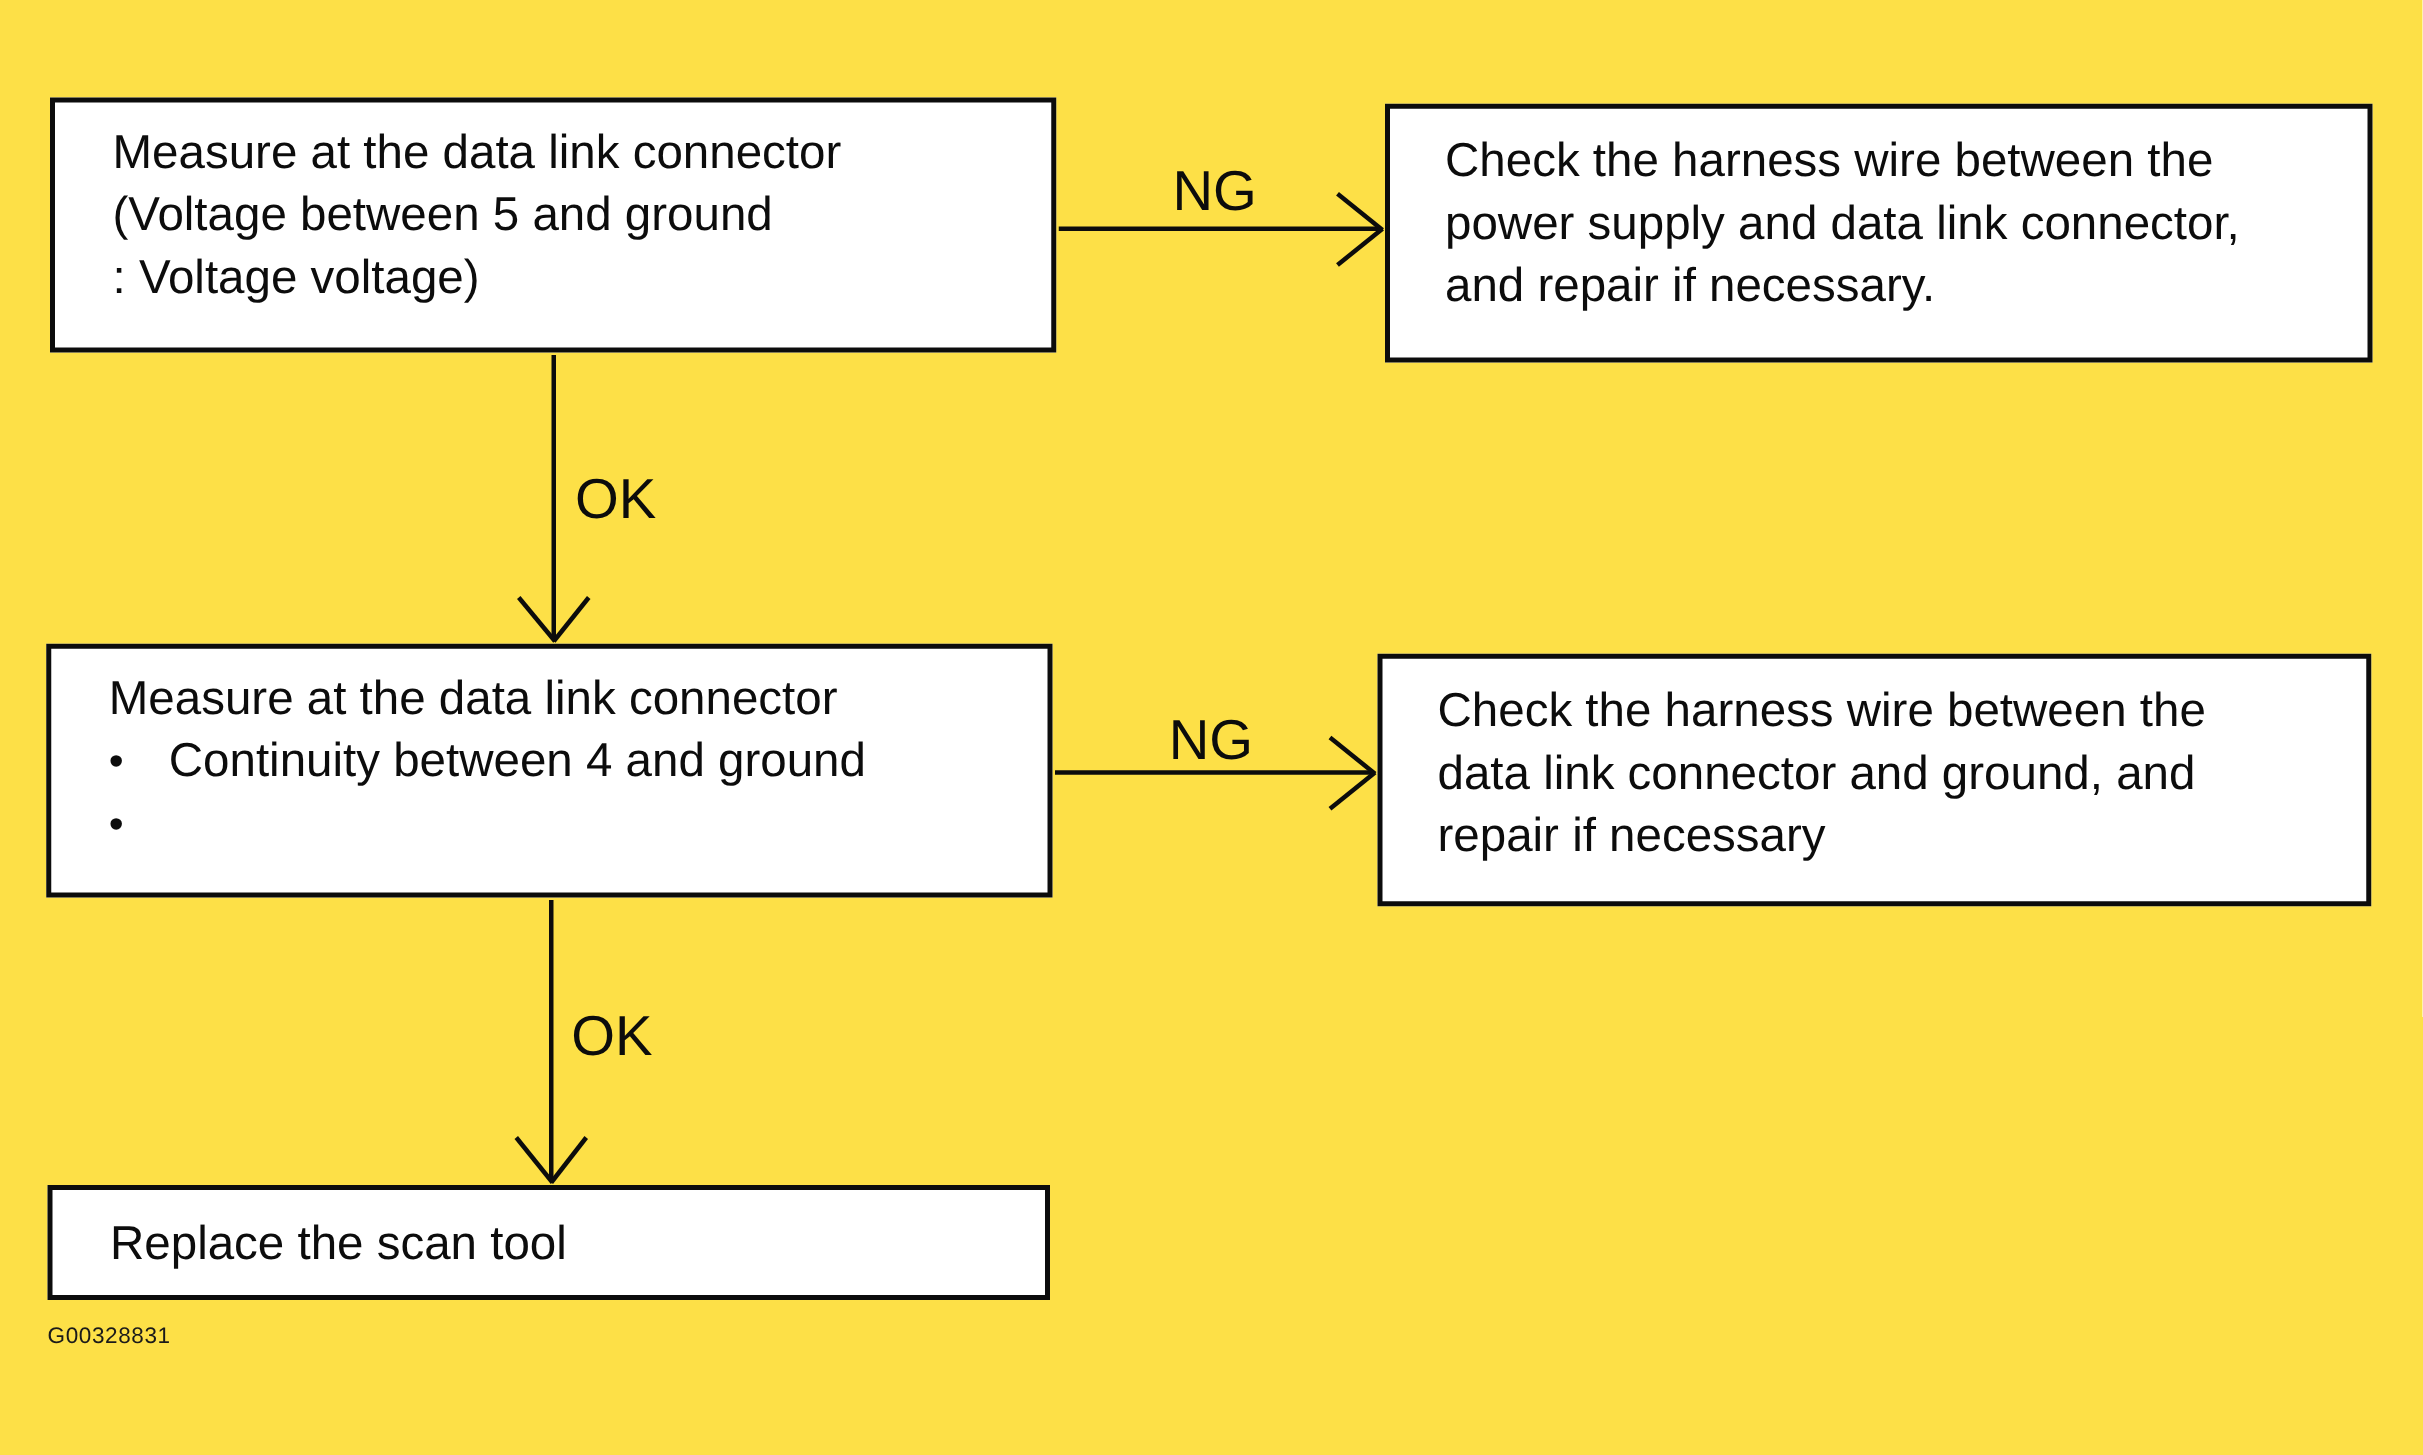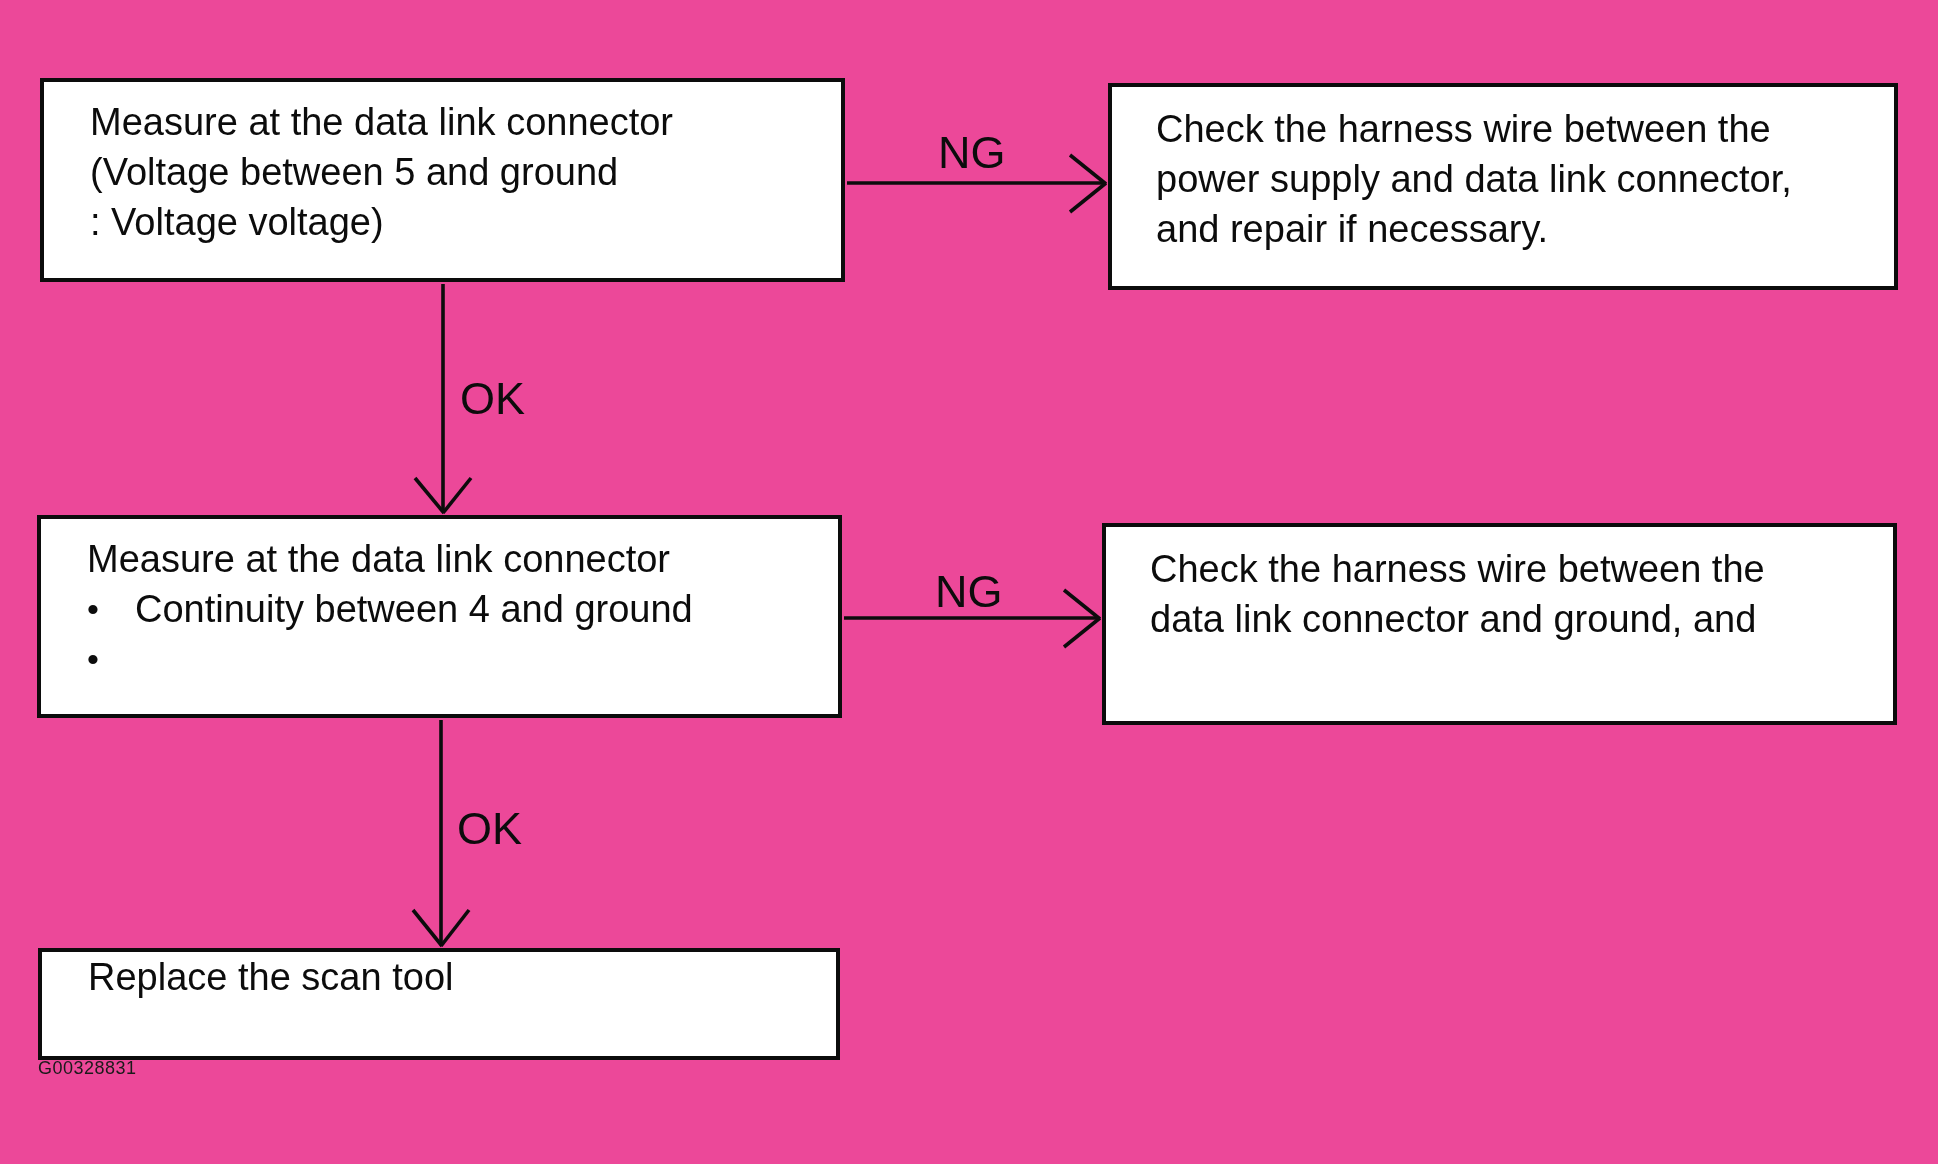--- a/index.html
+++ b/index.html
@@ -4,42 +4,42 @@
 <style>
   html, body {
     margin: 0;
     padding: 0;
     background: #ffffff;
   }
   #canvas {
     position: relative;
     width: 1938px;
     height: 1164px;
-    background: #ec4899;
+    background: #fde047;
     font-family: "Liberation Sans", sans-serif;
     color: #0c0c0c;
     overflow: hidden;
   }
   .flowbox {
     position: absolute;
     box-sizing: border-box;
     border: 4px solid #0c0c0c;
     background: #ffffff;
     font-size: 38px;
     line-height: 50px;
     color: #0c0c0c;
   }
   .flowbox .txtline {
     white-space: nowrap;
   }
   #box-step1 { left: 40px;   top: 78px;  width: 805px; height: 204px; padding: 15px 8px 0 46px; }
   #box-branch1 { left: 1108px; top: 83px;  width: 790px; height: 207px; padding: 17px 8px 0 44px; }
   #box-step2 { left: 37px;   top: 515px; width: 805px; height: 203px; padding: 15px 8px 0 46px; }
   #box-branch2 { left: 1102px; top: 523px; width: 795px; height: 202px; padding: 17px 8px 0 44px; }
-  #box-step3 { left: 38px;   top: 948px; width: 802px; height: 112px;  padding: 0 8px 0 46px; }
+  #box-step3 { left: 38px;   top: 948px; width: 802px; height: 92px;  padding: 18px 8px 0 46px; }
 
   .bullet-row { display: flex; white-space: nowrap; }
   .bullet-marker {
     display: inline-block;
     width: 48px;
     flex: 0 0 48px;
     font-size: 34px;
   }
 
   .edge-label {
@@ -100,20 +100,21 @@
       <span class="txtline">Continuity between 4 and ground</span>
     </div>
     <div class="bullet-row">
       <span class="bullet-marker">•</span>
     </div>
   </div>
 
   <div class="flowbox" id="box-branch2">
     <div class="txtline">Check the harness wire between the</div>
     <div class="txtline">data link connector and ground, and</div>
+    <div class="txtline">repair if necessary</div>
   </div>
 
   <div class="flowbox" id="box-step3">
     <div class="txtline">Replace the scan tool</div>
   </div>
 
   <div class="edge-label" id="ng-label-1">NG</div>
   <div class="edge-label" id="ok-label-1">OK</div>
   <div class="edge-label" id="ng-label-2">NG</div>
   <div class="edge-label" id="ok-label-2">OK</div>

